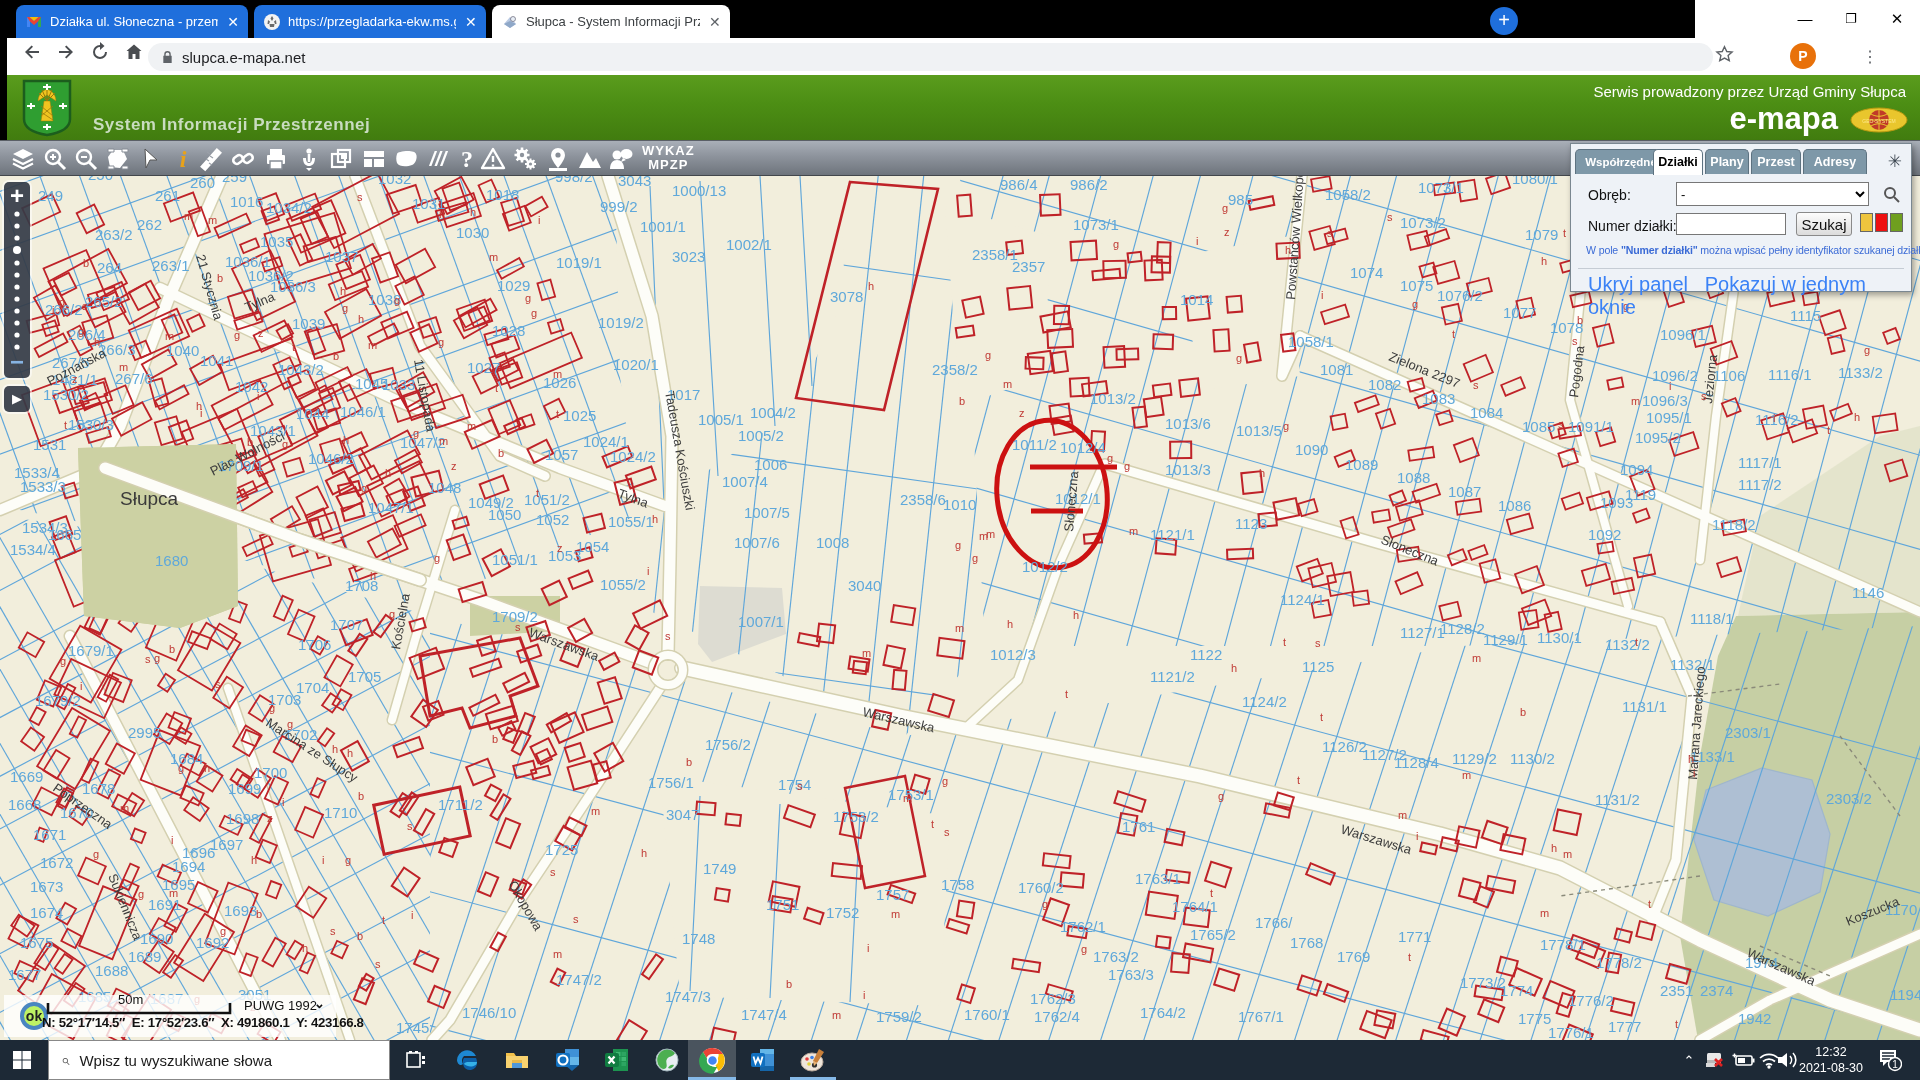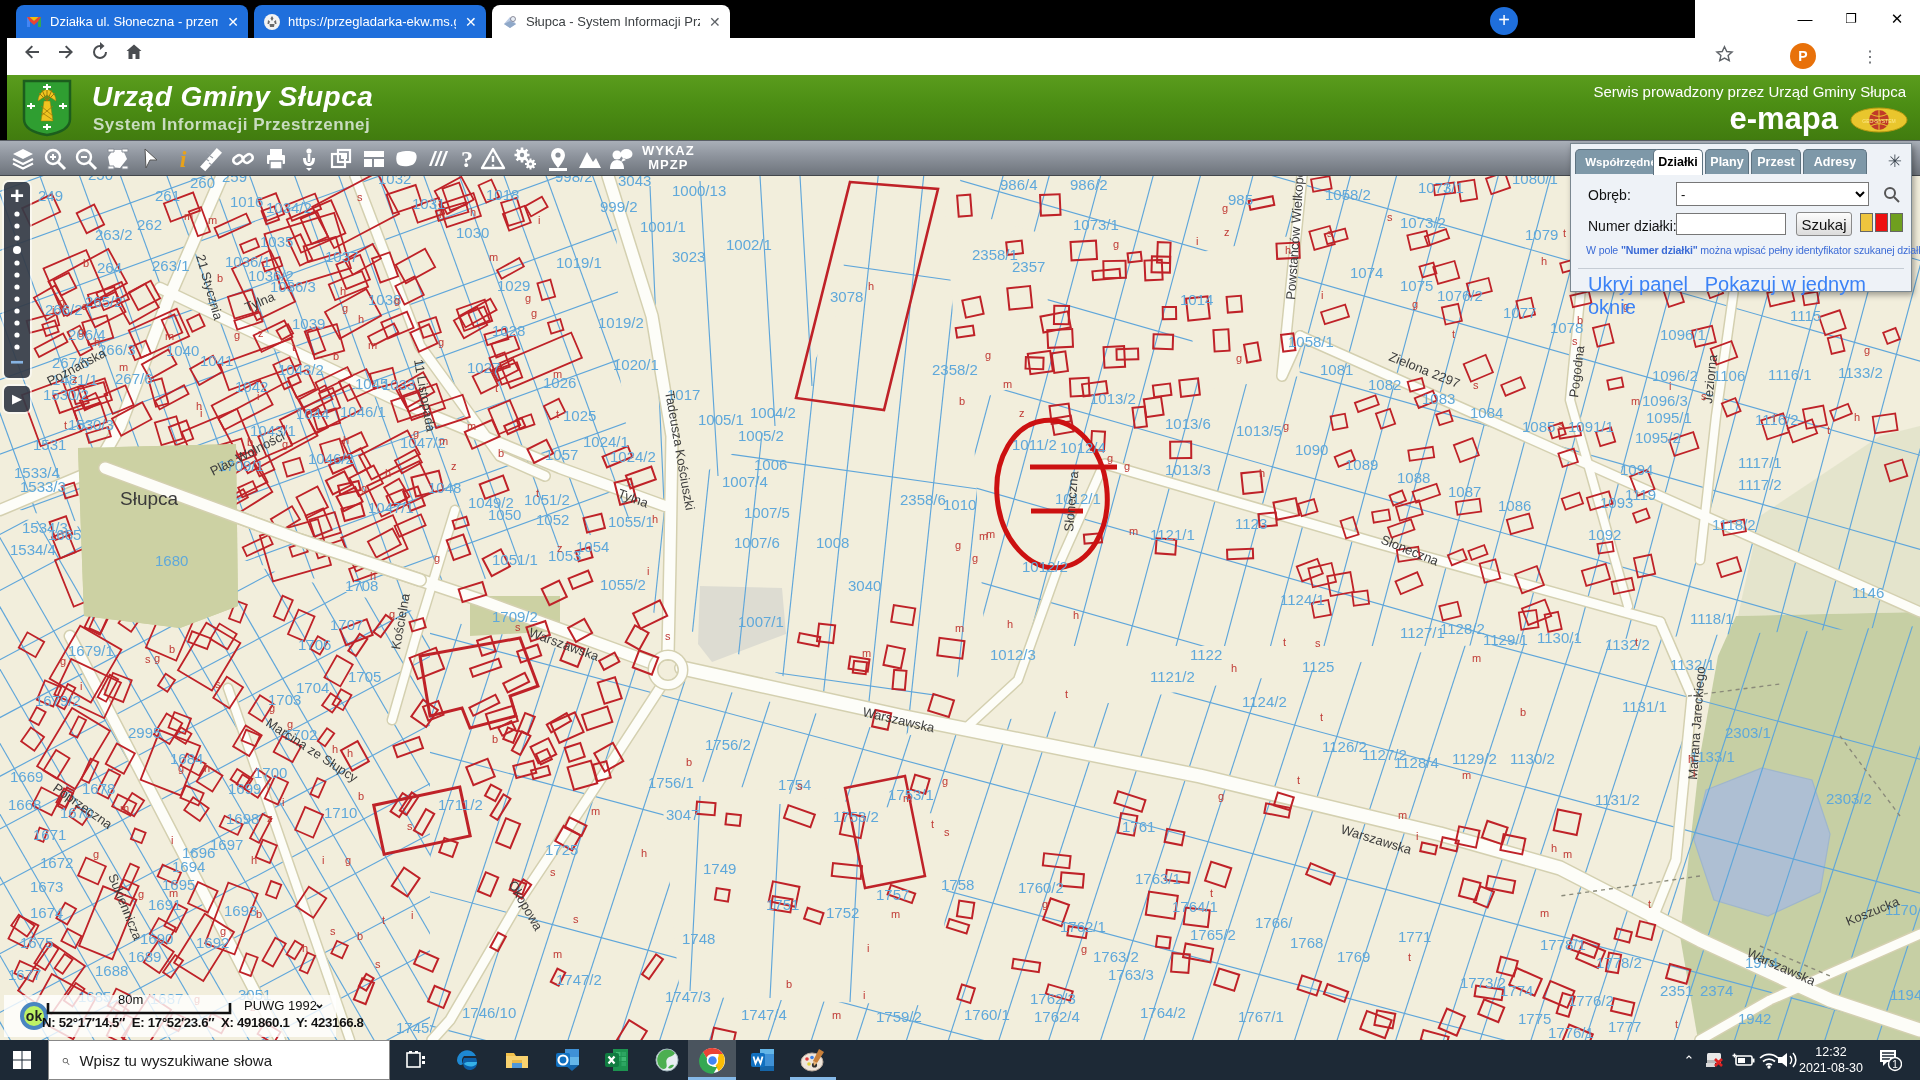--- a/index.html
+++ b/index.html
@@ -109,20 +109,26 @@
         </svg></div>
   <div class="navic" style="left:52px"><svg width="20" height="20" viewBox="0 0 20 20">
           <path d="M3 9h10.2L9 4.8l1.4-1.4L17 10l-6.6 6.6L9 15.2 13.2 11H3z" fill="#4a4d51"></path>
         </svg></div>
   <div class="navic" style="left:86px"><svg width="20" height="20" viewBox="0 0 20 20">
           <path d="M10 3a7 7 0 1 0 7 7h-2a5 5 0 1 1-5-5v3l4.5-4L10 0z" fill="#4a4d51"></path>
         </svg></div>
   <div class="navic" style="left:120px"><svg width="20" height="20" viewBox="0 0 20 20">
           <path d="M10 2.5L2.5 9H4.5v8h4v-5h3v5h4V9h2z" fill="#4a4d51"></path>
         </svg></div>
+  <div id="omni">
+    <svg class="lock" viewBox="0 0 11 14">
+          <path d="M2 5V3.5a3.5 3.5 0 0 1 7 0V5h1v8H1V5zm1.5 0h4V3.5a2 2 0 0 0-4 0z" fill="#5f6368"></path>
+        </svg>
+    <span class="url">slupca.e-mapa.net</span>
+  </div>
   <div class="navic" style="right:182px;top:6px"><svg width="19" height="19" viewBox="0 0 20 20">
           <path d="M10 1.8l2.4 5 5.6.6-4.2 3.7 1.2 5.4L10 13.7l-5 2.8 1.2-5.4L2 7.4l5.6-.6z" fill="none" stroke="#5f6368" stroke-width="1.5"></path>
         </svg></div>
   <div style="position:absolute;right:104px;top:5px;width:26px;height:26px;border-radius:50%;background:#e8710a;color:#fff;font-size:14px;font-weight:bold;text-align:center;line-height:26px">P</div>
   <div class="navic" style="right:36px;top:5px;letter-spacing:0;font-size:16px;color:#5f6368">⋮</div>
 </div>
 
 <div id="ghdr">
   <div class="blackedge"></div>
   <svg style="position:absolute;left:22px;top:4px" width="50" height="58" viewBox="0 0 50 58">
@@ -133,21 +139,20 @@
       <path d="M22 22h6l3 20H19z"></path>
       <path d="M19 27l12 10M31 27l-12 10M19 33l12 8" stroke="#9a7a08" stroke-width="0.8" fill="none"></path>
     </g>
     <g fill="#fff">
           <path d="M24 5h2v6h-2zM21 7h8v2h-8z"></path>
           <path d="M8 24h2v6H8zM5 26h8v2H5z"></path>
           <path d="M40 24h2v6h-2zM37 26h8v2h-8z"></path>
           <path d="M24 45h2v6h-2zM21 47h8v2h-8z"></path>
         </g>
   </svg>
-  <h1>Urząd Gminy Słupca</h1>
   <h2>System Informacji Przestrzennej</h2>
   <div class="serwis">Serwis prowadzony przez Urząd Gminy Słupca</div>
   <div class="emapa">e-mapa</div>
   <svg style="position:absolute;right:12px;top:32px" width="58" height="26" viewBox="0 0 58 26">
     <ellipse cx="29" cy="13" rx="28" ry="12" fill="#e9c62d" stroke="#b89a10" stroke-width="1"></ellipse>
     <circle cx="29" cy="13" r="10" fill="#c03a28"></circle>
     <path d="M19 13h20M29 3v20M21 7c5 3 11 3 16 0M21 19c5-3 11-3 16 0" stroke="#e9c62d" stroke-width="1" fill="none"></path>
     <text x="29" y="16" font-size="5" fill="#ffe98a" text-anchor="middle" font-family="Liberation Sans">GEO-SYSTEM</text>
   </svg>
 </div>
@@ -1612,21 +1617,21 @@
     </svg>
     <div class="minus">−</div>
   </div>
   <div id="zarrow">▶</div>
 
   <div id="scalebox">
     <div id="okc">ok</div>
     <svg style="position:absolute;left:42px;top:8px" width="186" height="12" viewBox="0 0 186 12">
           <path d="M2 0v10h182V0" fill="none" stroke="#111" stroke-width="2.6"></path>
         </svg>
-    <div style="position:absolute;left:114px;top:-3px;font-size:13px;color:#111">80m</div>
+    <div style="position:absolute;left:114px;top:-3px;font-size:13px;color:#111">50m</div>
     <div style="position:absolute;left:240px;top:3px;font-size:13px;color:#111">PUWG 1992</div>
     <div style="position:absolute;left:310px;top:1px;font-size:13px;font-weight:bold;color:#111">⌄</div>
     <div style="position:absolute;left:38px;top:20px;font-size:13.2px;font-weight:bold;color:#111;white-space:nowrap;letter-spacing:-0.3px">N: 52°17′14.5″&nbsp; E: 17°52′23.6″&nbsp; X: 491860.1&nbsp; Y: 423166.8</div>
   </div>
 
 </div>
 
   <div id="panel">
     <div class="body"></div>
     <div class="ptab" style="left:5px;width:92px">Współrzędne</div>

